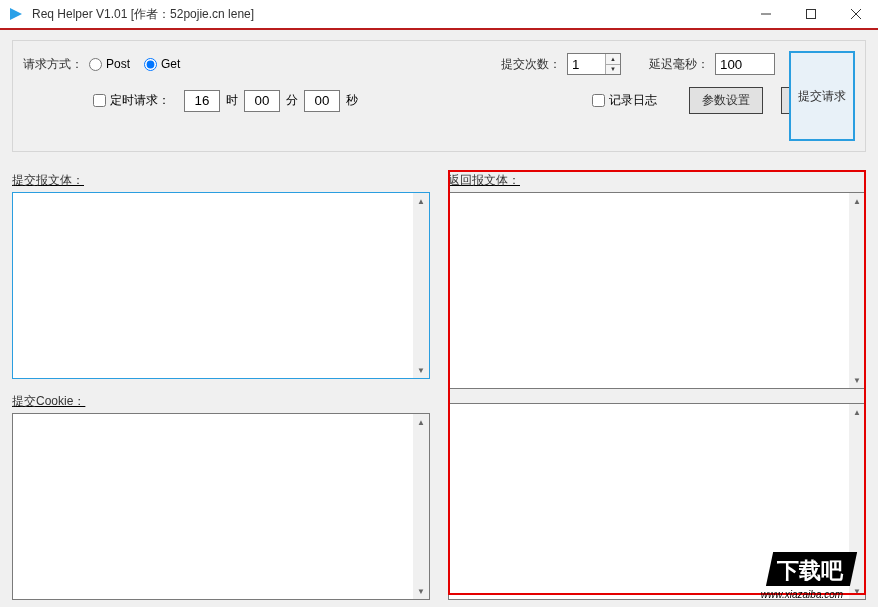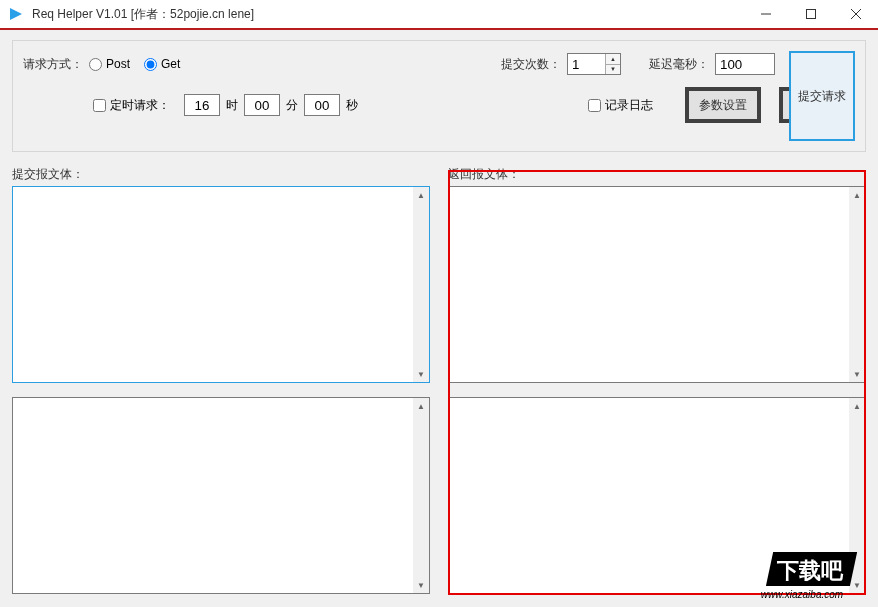--- a/index.html
+++ b/index.html
@@ -85,39 +85,40 @@
     font-size:6px; color:#333; border-bottom:1px solid #aaa;
     background:#f5f5f5;
   }
   .spinbox .sb:last-child{border-bottom:none;}
   .delaybox {
     width: 60px; height: 22px;
     border:1px solid #7a7a7a; background:#fff;
     padding:0 4px;
   }
   .btn {
-    height: 36px; min-width: 74px;
-    border: 4px solid #404040;
+    height: 27px; min-width: 74px;
+    border: 1px solid #404040;
     background: #e1e1e1;
     display:inline-flex; align-items:center; justify-content:center;
     padding: 4px 10px;
     color:#333;
   }
   .submitbtn {
     position: absolute;
     right: 10px; top: 10px;
     width: 66px; height: 90px;
     border: 2px solid #2a9ee0;
     background: #e8f1f8;
     display:flex; align-items:center; justify-content:center;
     color:#333;
   }
   .cols {
-    display:flex; gap: 18px; margin-top: 14px;
+    display:flex; gap: 18px; margin-top: 20px;
     height: 428px;
+    text-decoration: underline;
   }
   .col { flex:1; display:flex; flex-direction:column; }
   .grouplabel { color:#333; margin-bottom: 4px; height:16px; }
   .textarea {
     flex:1;
     border: 1px solid #7a7a7a;
     background:#fff;
     position:relative;
     padding: 2px 16px 2px 4px;
     resize: none;
@@ -249,20 +250,21 @@
       <div class="tawrap submit-textarea-wrap">
         <textarea class="textarea blueborder" style=""></textarea>
         <div class="scrollbar">
           <div class="scrollarrow">▲</div>
           <div style="flex:1"></div>
           <div class="scrollarrow">▼</div>
         </div>
       </div>
 
       <div style="height:14px;"></div>
+      <div class="grouplabel">提交Cookie：</div>
       <div class="tawrap cookie-textarea-wrap">
         <textarea class="textarea" style=""></textarea>
         <div class="scrollbar">
           <div class="scrollarrow">▲</div>
           <div style="flex:1"></div>
           <div class="scrollarrow">▼</div>
         </div>
       </div>
     </div>
 

